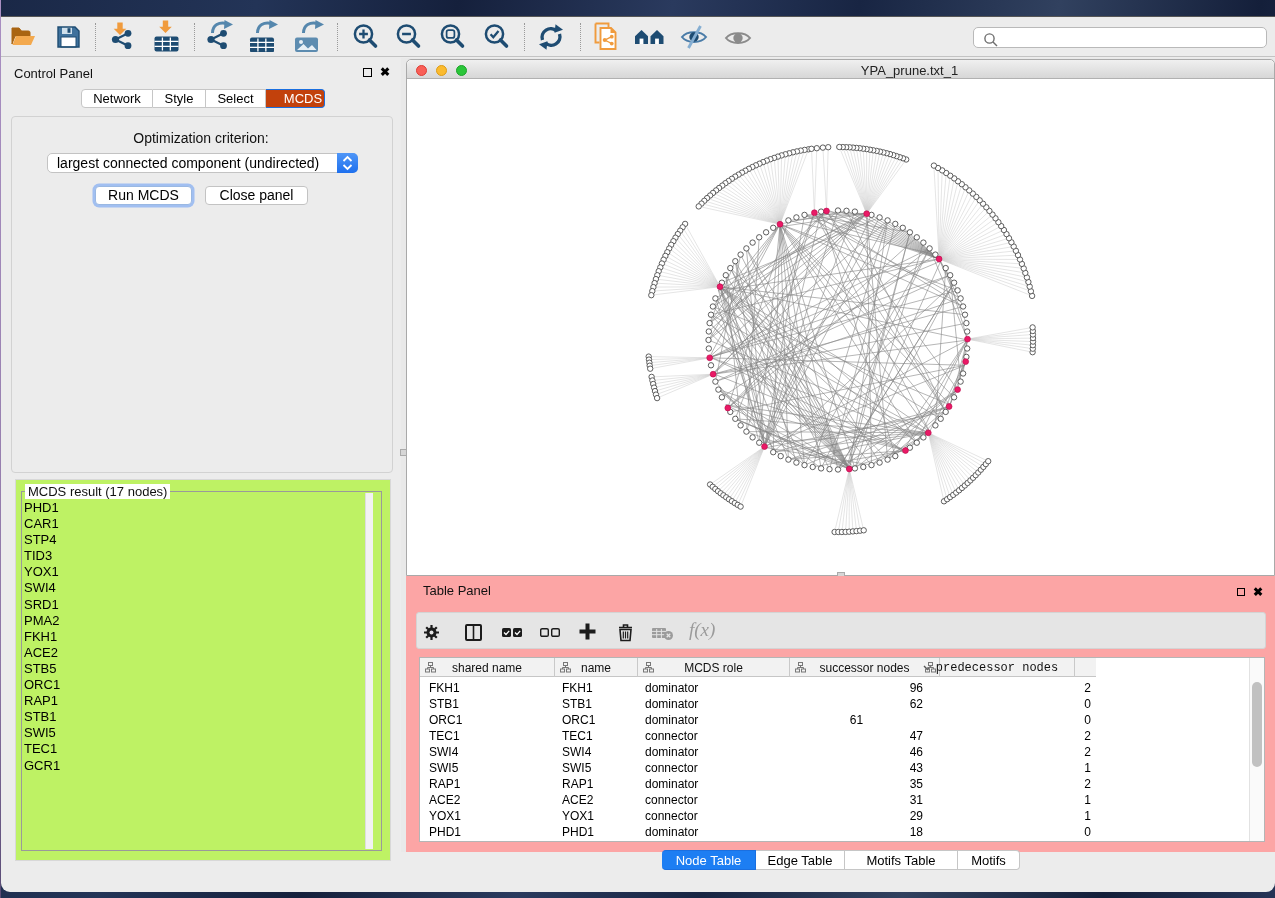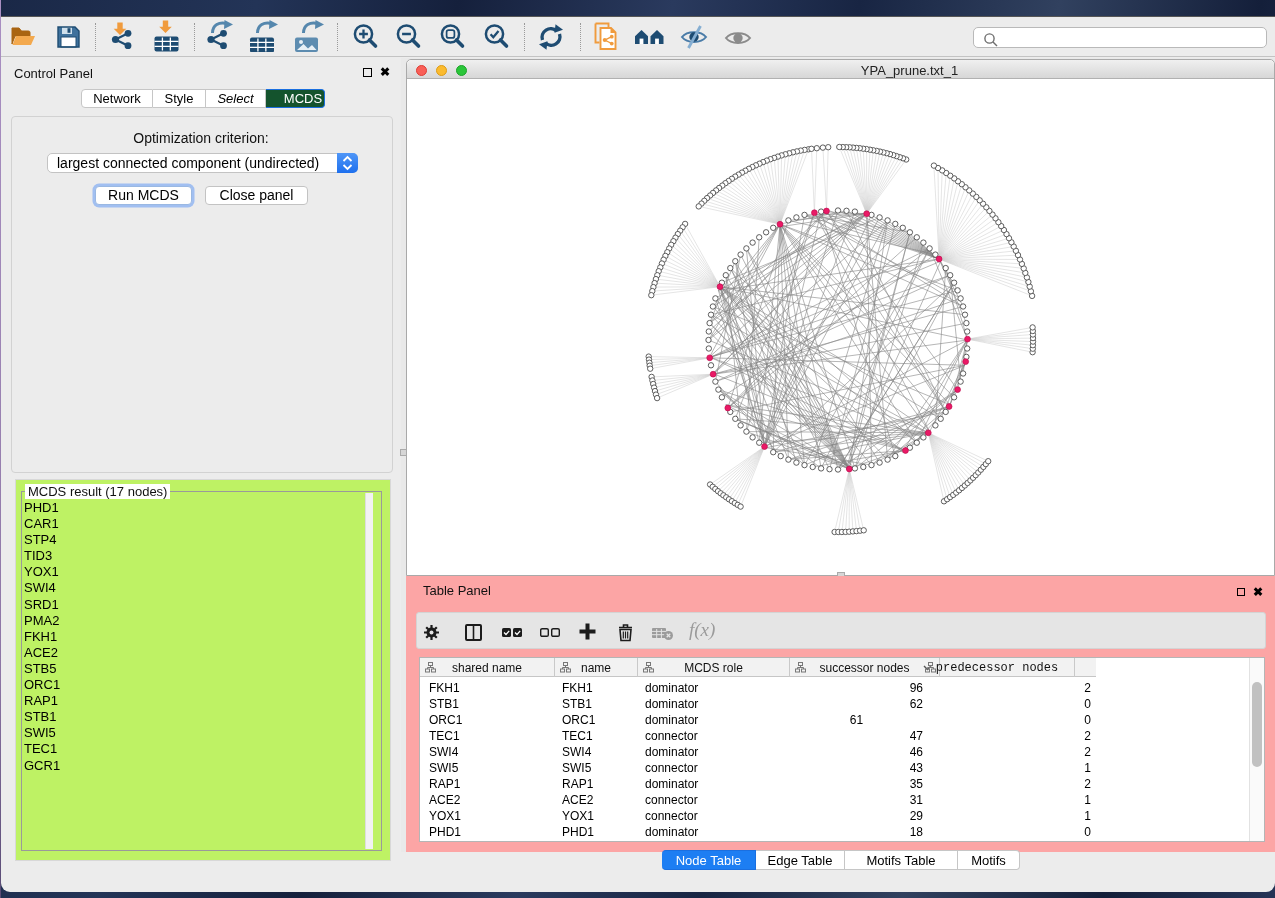--- a/index.html
+++ b/index.html
@@ -21,21 +21,21 @@
 
 #cpanel { position:absolute; left:0; top:0; width:400px; bottom:0; }
 #cp-title { position:absolute; left:13px; top:8px; font-size:13px; color:#111; }
 .wbtns { position:absolute; top:9px; display:flex; align-items:center; gap:8px; height:10px; }
 .wsq { display:inline-block; width:9px; height:9px; border:1.5px solid #000; }
 .wx { font-size:12px; font-weight:bold; color:#000; line-height:10px; }
 
 #cp-tabs { position:absolute; left:80px; top:31px; height:19px; display:flex; font-size:13px; }
 .cptab { background:#fff; border:1px solid #c6c6c6; border-left:none; color:#000; display:flex; align-items:center; justify-content:center; }
 .cptab:first-child { border-left:1px solid #c6c6c6; border-radius:4px 0 0 4px; }
-.cptab.sel { background:#14532d; border-color:#1a6fe0; color:#fff; border-radius:0 4px 4px 0;padding-left:16px; }
+.cptab.sel { background:#c2410c; border-color:#1a6fe0; color:#fff; border-radius:0 4px 4px 0;padding-left:16px; }
 #cp-box { position:absolute; left:10px; top:58px; width:382px; height:357px; border:1px solid #d2d2d2; border-radius:4px; background:#ececec; }
 #opt-label { position:absolute; left:0; width:100%; top:72px; text-align:center; font-size:14px; color:#111; }
 #dropdown { position:absolute; left:46px; top:95px; width:311px; height:20px; background:#fff; border:1px solid #c3c3c3; border-radius:5px; font-size:14px; color:#000; line-height:18px; padding-left:9px; }
 #dd-step { position:absolute; right:-1px; top:-1px; width:21px; height:20px; background:linear-gradient(#4f96f7,#1e70ee); border-radius:0 5px 5px 0; }
 #btn-run { position:absolute; left:94px; top:128px; width:97px; height:19px; background:#fff; border:1px solid #9ab8e2; border-radius:4px; box-shadow:0 0 0 2.5px rgba(122,167,245,0.65); font-size:14px; text-align:center; line-height:17px; }
 #btn-close { position:absolute; left:204px; top:128px; width:103px; height:19px; background:#fff; border:1px solid #c3c3c3; border-radius:4px; font-size:14px; text-align:center; line-height:17px; }
 
 #result-wrap { position:absolute; left:14px; top:421px; width:376px; height:382px; background:#bef264; border:1px solid #d8d8d8; }
 #result-box { position:absolute; left:5px; top:11px; right:8px; bottom:9px; border:1px solid #9a9a9a; }
 #result-label { position:absolute; left:3px; top:-8px; background:#fff; padding:0 3px; font-size:13px; color:#111; }
@@ -225,21 +225,21 @@
 <div id="main">
   <div id="cpanel">
     <div id="cp-title">Control Panel</div>
     <div class="wbtns" style="left:362px; top:9px;">
           <span class="wsq"></span>
           <span class="wx">✖</span>
         </div>
     <div id="cp-tabs">
       <div class="cptab" style="width:72px;">Network</div>
       <div class="cptab" style="width:53px;">Style</div>
-      <div class="cptab" style="width:60px;font-style:italic;">Select</div>
+      <div class="cptab" style="width:60px;">Select</div>
       <div class="cptab sel" style="width:59px;">MCDS</div>
     </div>
     <div id="cp-box"></div>
     <div id="dropdown">largest connected component (undirected)
       <div id="dd-step"><svg width="21" height="20" viewBox="0 0 21 20">
               <path d="M6.5 8 L10.5 4 L14.5 8" fill="none" stroke="#fff" stroke-width="1.8"></path>
               <path d="M6.5 12 L10.5 16 L14.5 12" fill="none" stroke="#fff" stroke-width="1.8"></path>
             </svg></div>
     </div>
     <div id="opt-label">Optimization criterion:</div>

